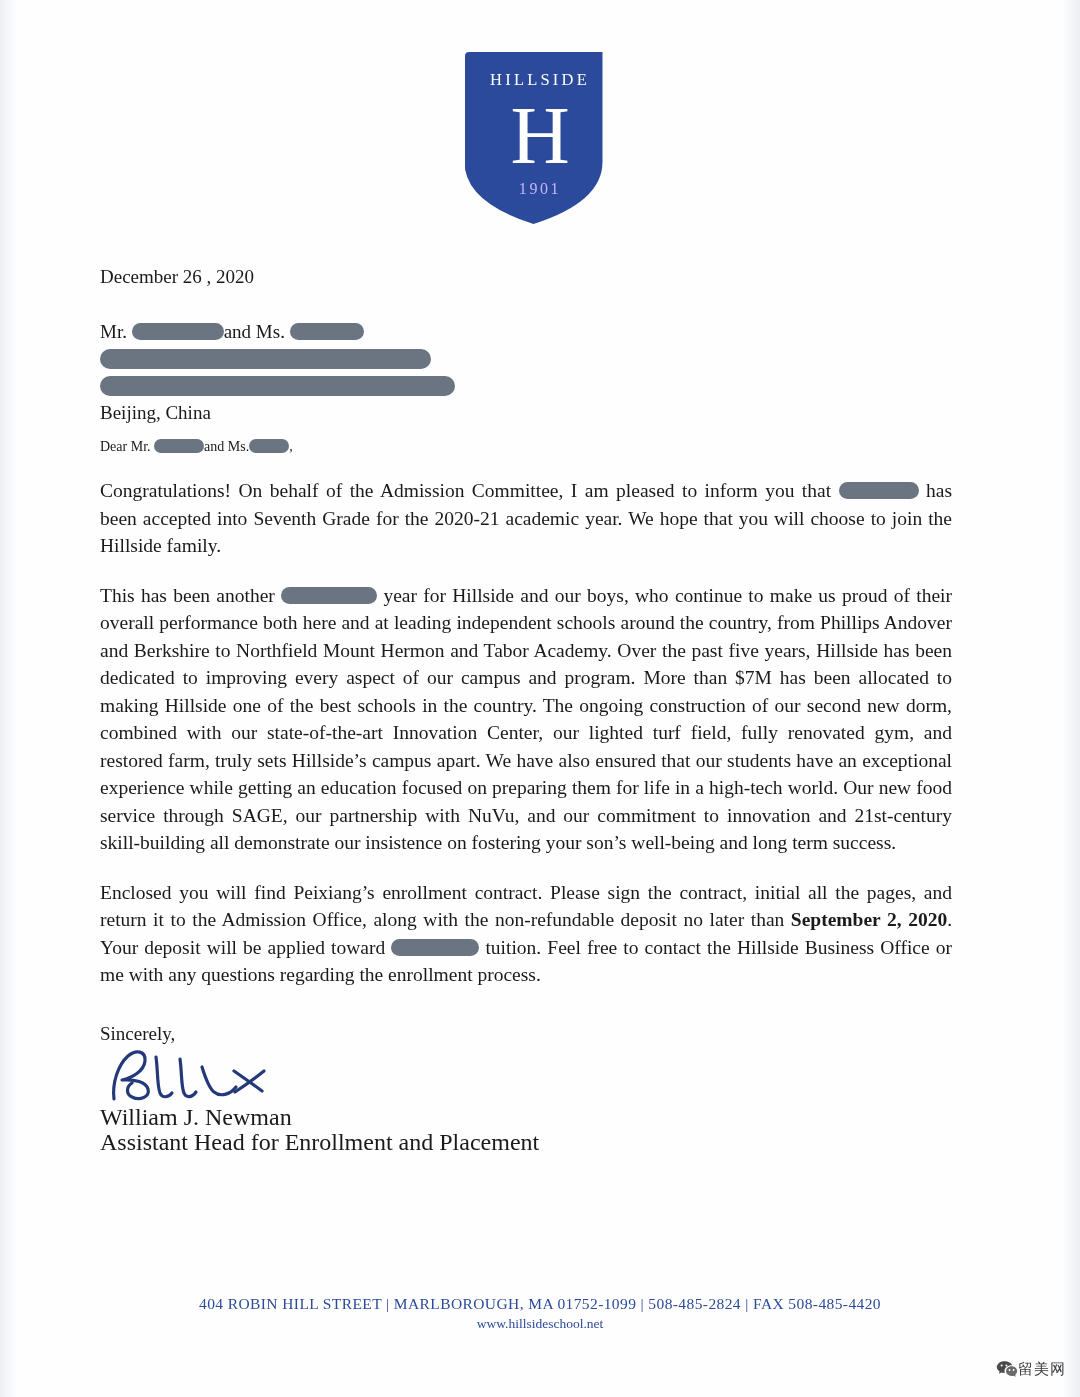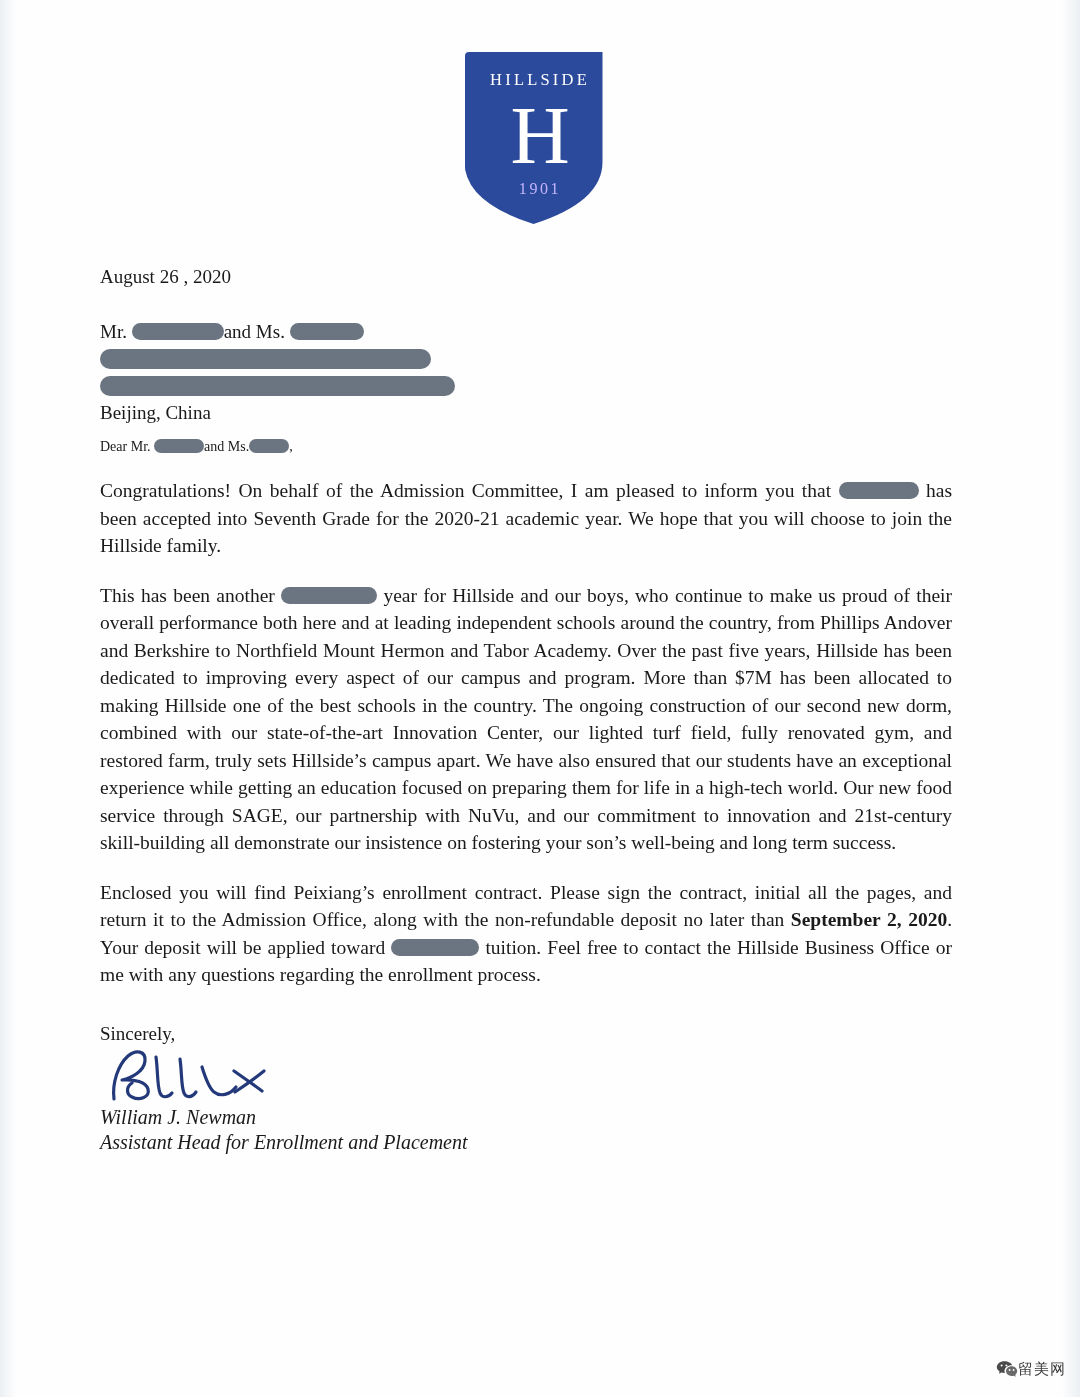--- a/index.html
+++ b/index.html
@@ -115,23 +115,22 @@
   .sincerely {
     font-size: 19px;
     margin-top: 34px;
   }
   .signature {
     height: 58px;
     margin-top: 2px;
     margin-left: 2px;
   }
   .signer {
-    font-size: 20px;
+    font-size: 24px;
     line-height: 25px;
-    font-style: italic;
   }
 
   
   .footer {
     position: absolute;
     left: 0;
     right: 0;
     top: 1288px;
     text-align: center;
     color: #2b4a9b;
@@ -195,21 +194,21 @@
   <div class="crest-wrap">
     <div class="crest">
       <div class="crest-name">HILLSIDE</div>
       <div class="crest-letter">H</div>
       <div class="crest-year">1901</div>
     </div>
   </div>
 
   <div class="letter">
 
-    <div class="date">August 26 , 2020</div>
+    <div class="date">December 26 , 2020</div>
 
     <div>
       <div class="addr-line">
         <span>Mr.</span>
         <span class="redact" style="width:92px;"></span><span>and Ms.</span>
         <span class="redact" style="width:74px;"></span>
       </div>
       <div class="addr-line">
         <span class="redact tall" style="width:331px;"></span>
       </div>
@@ -256,20 +255,25 @@
           <path d="M132,24 C142,31 152,38 160,44"></path>
           <path d="M162,24 C152,32 142,39 133,45"></path>
         </g>
       </svg>
     </div>
 
     <div class="signer">William J. Newman</div>
     <div class="signer">Assistant Head for Enrollment and Placement</div>
   </div>
 
+  <div class="footer">
+    <div class="footer-rule"></div>
+    <div class="footer-line">404 ROBIN HILL STREET  |  MARLBOROUGH, MA 01752-1099  |  508-485-2824  |  FAX 508-485-4420</div>
+    <div class="footer-site">www.hillsideschool.net</div>
+  </div>
 
   <div class="wechat-badge">
     <span class="wechat-icon">
       <svg width="22" height="19" viewBox="0 0 22 19" xmlns="http://www.w3.org/2000/svg" aria-hidden="true">
         <path d="M8.2,1.2 C4.1,1.2 0.8,3.9 0.8,7.1 C0.8,8.9 1.9,10.5 3.6,11.6 L2.9,13.7 L5.3,12.5 C6.2,12.8 7.2,12.9 8.2,12.9 C8.4,12.9 8.6,12.9 8.8,12.9 C8.6,12.3 8.5,11.7 8.5,11.1 C8.5,7.9 11.7,5.3 15.6,5.3 C15.8,5.3 16.0,5.3 16.2,5.3 C15.5,2.9 12.2,1.2 8.2,1.2 Z" fill="#4a4a4a"></path>
         <path d="M21.2,11.1 C21.2,8.4 18.7,6.2 15.6,6.2 C12.5,6.2 10.0,8.4 10.0,11.1 C10.0,13.8 12.5,16.0 15.6,16.0 C16.3,16.0 17.0,15.9 17.6,15.7 L19.8,16.8 L19.2,14.9 C20.4,13.9 21.2,12.6 21.2,11.1 Z" fill="#6a6a6a"></path>
         <circle cx="5.6" cy="5.6" r="1.0" fill="#ffffff"></circle>
         <circle cx="10.4" cy="5.6" r="1.0" fill="#ffffff"></circle>
         <circle cx="13.6" cy="10.0" r="0.9" fill="#ffffff"></circle>
         <circle cx="17.6" cy="10.0" r="0.9" fill="#ffffff"></circle>

